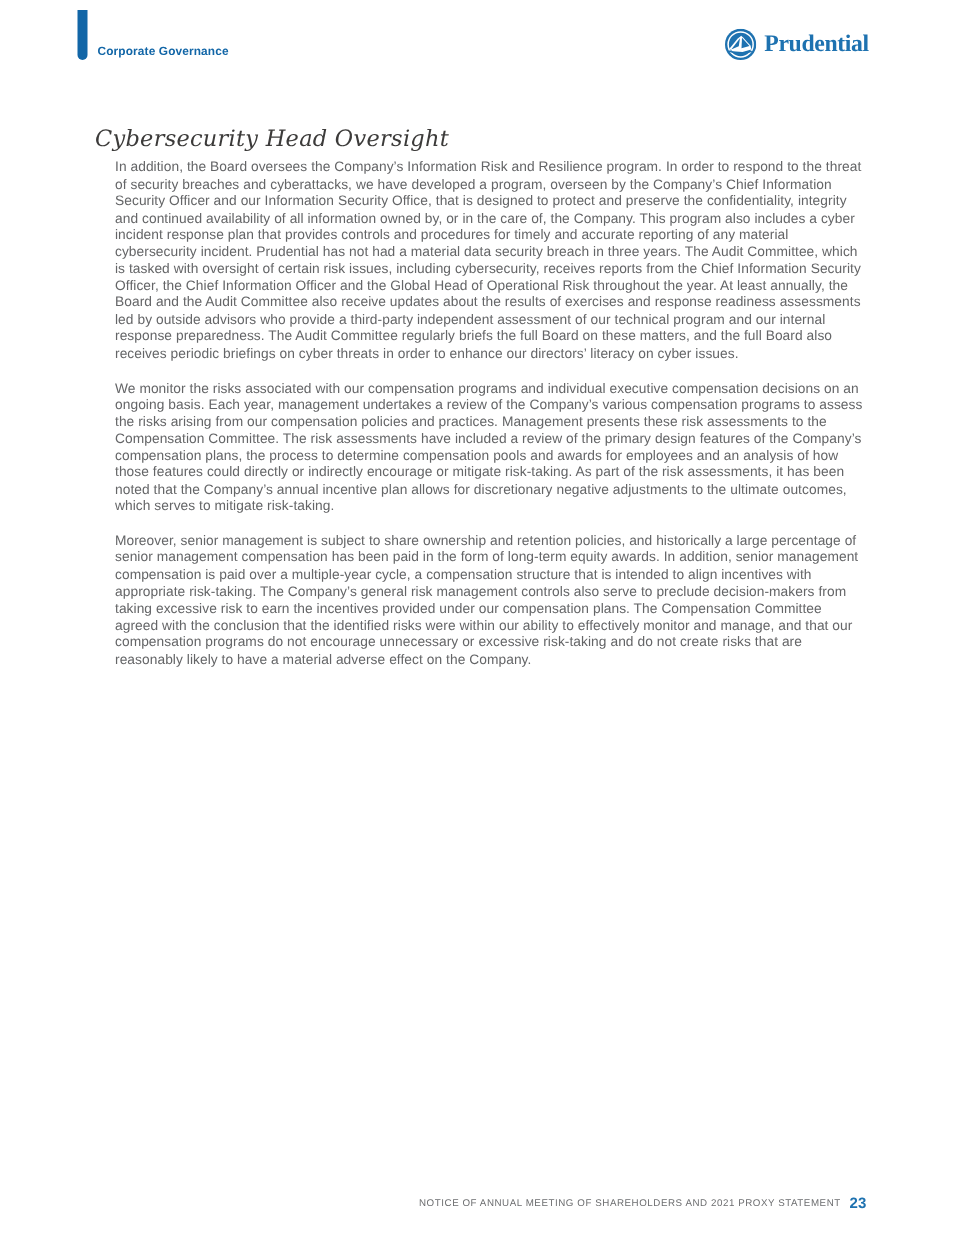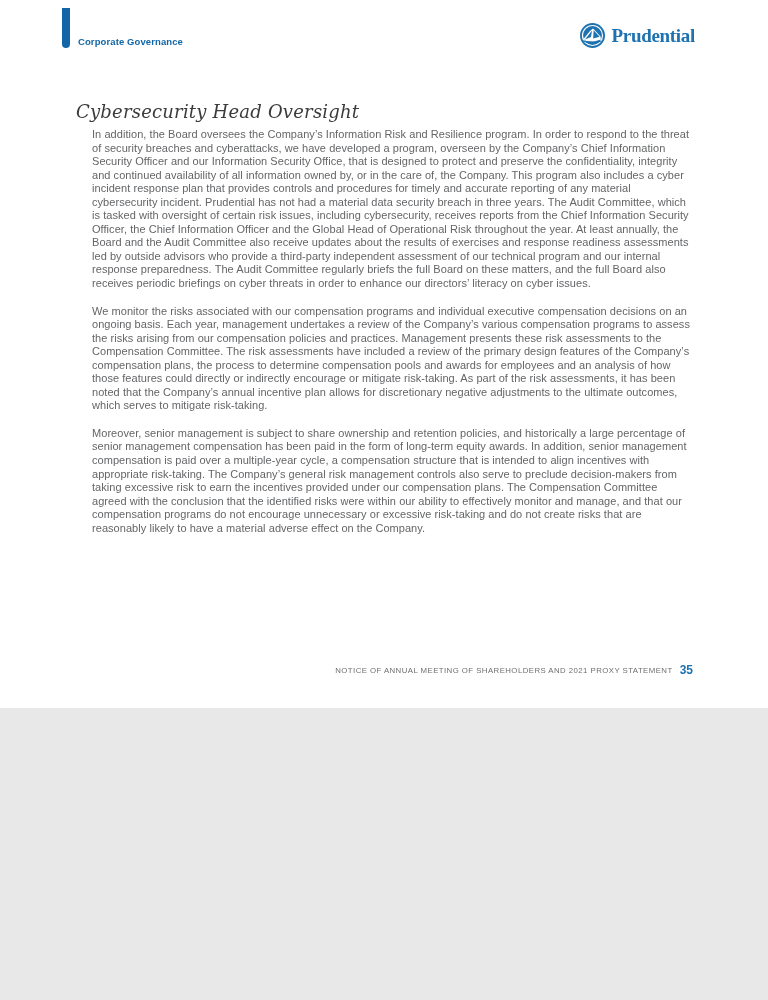--- a/index.html
+++ b/index.html
@@ -1,20 +1,20 @@
 <!DOCTYPE html>
 <html><head>
 <meta charset="utf-8">
 <style>
   * { margin: 0; padding: 0; box-sizing: border-box; }
   html, body { background: #e8e8e8; }
   .page {
     position: relative;
     width: 768px;
-    height: 708px;
+    height: 1000px;
     margin: 0 auto;
     background: #ffffff;
     font-family: "Liberation Sans", sans-serif;
     overflow: hidden;
   }
   
   .header { position: absolute; top: 0; left: 0; right: 0; height: 60px; }
   .eyebrow-group {
     position: absolute;
     left: 62px;
@@ -133,16 +133,16 @@
 
     <div class="section">
       <p class="body-par">We monitor the risks associated with our compensation programs and individual executive compensation decisions on an ongoing basis. Each year, management undertakes a review of the Company’s various compensation programs to assess the risks arising from our compensation policies and practices. Management presents these risk assessments to the Compensation Committee. The risk assessments have included a review of the primary design features of the Company’s compensation plans, the process to determine compensation pools and awards for employees and an analysis of how those features could directly or indirectly encourage or mitigate risk-taking. As part of the risk assessments, it has been noted that the Company’s annual incentive plan allows for discretionary negative adjustments to the ultimate outcomes, which serves to mitigate risk-taking.</p>
       <p class="body-par">Moreover, senior management is subject to share ownership and retention policies, and historically a large percentage of senior management compensation has been paid in the form of long-term equity awards. In addition, senior management compensation is paid over a multiple-year cycle, a compensation structure that is intended to align incentives with appropriate risk-taking. The Company’s general risk management controls also serve to preclude decision-makers from taking excessive risk to earn the incentives provided under our compensation plans. The Compensation Committee agreed with the conclusion that the identified risks were within our ability to effectively monitor and manage, and that our compensation programs do not encourage unnecessary or excessive risk-taking and do not create risks that are reasonably likely to have a material adverse effect on the Company.</p>
     </div>
 
   </div>
 
   <div class="footer">
     <span class="footer-text">NOTICE OF ANNUAL MEETING OF SHAREHOLDERS AND 2021 PROXY STATEMENT</span>
-    <span class="footer-page">35</span>
+    <span class="footer-page">23</span>
   </div>
 
 </div>
 
 </body></html>

